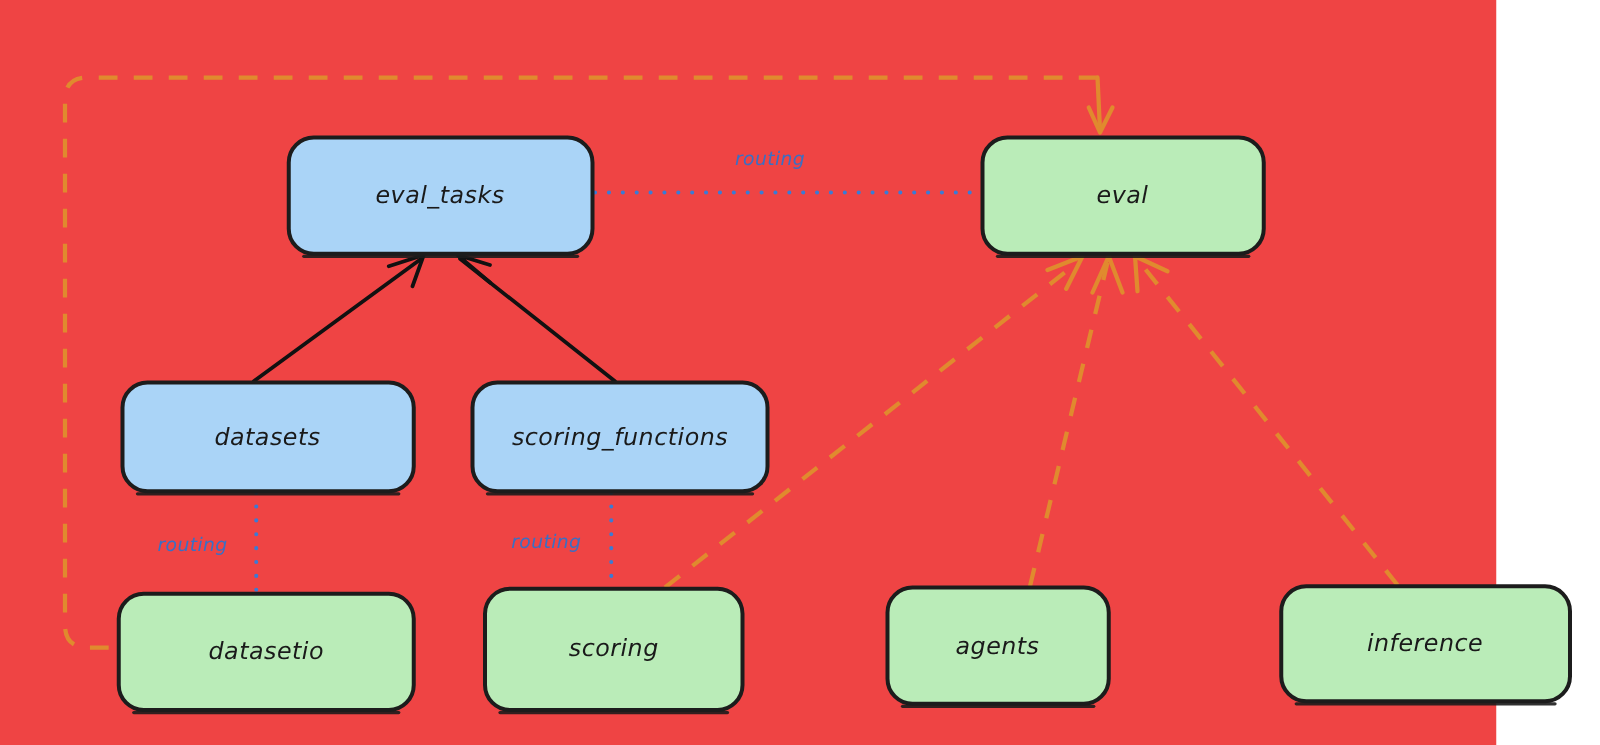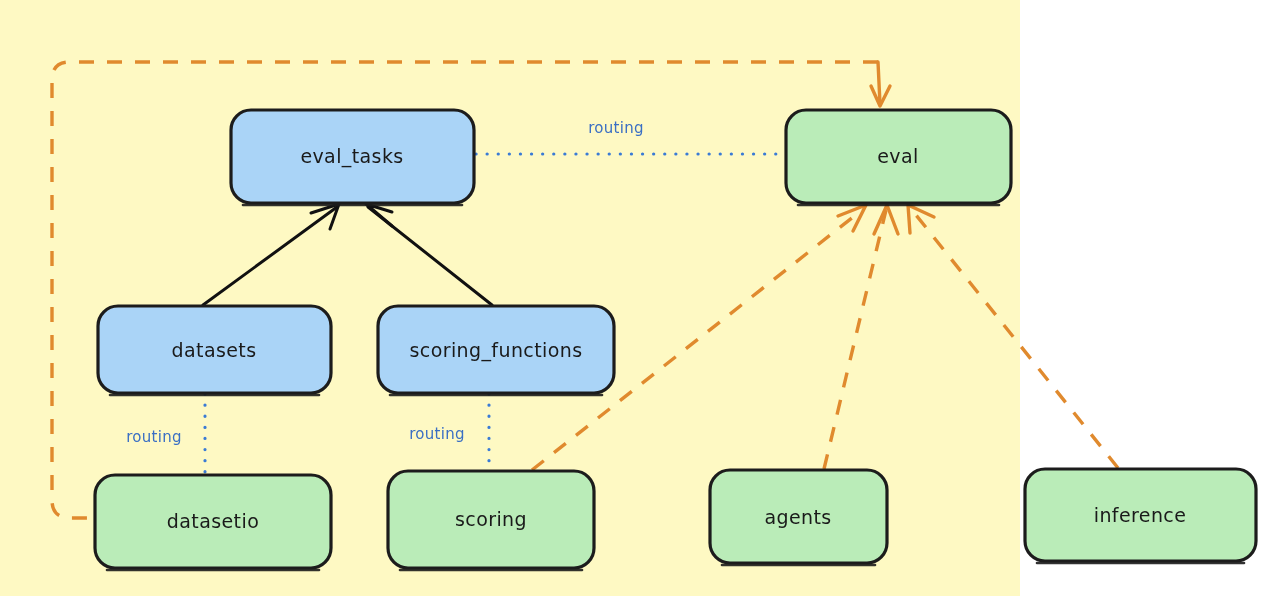--- a/index.html
+++ b/index.html
@@ -9,23 +9,24 @@
     background: #ffffff;
   }
   body {
     font-family: "DejaVu Sans", sans-serif;
     width: 1280px;
     height: 596px;
     overflow: hidden;
   }
   #diagram-root {
     position: relative;
-    width: 1020px;
+    width: 1197px;
     height: 596px;
-    background: #fef9c3;
+    background: #ef4444;
+    font-style: italic;
   }
   svg.canvas {
     position: absolute;
     top: 0;
     left: 0;
     width: 1280px;
     height: 596px;
     display: block;
   }
   .node-label {

